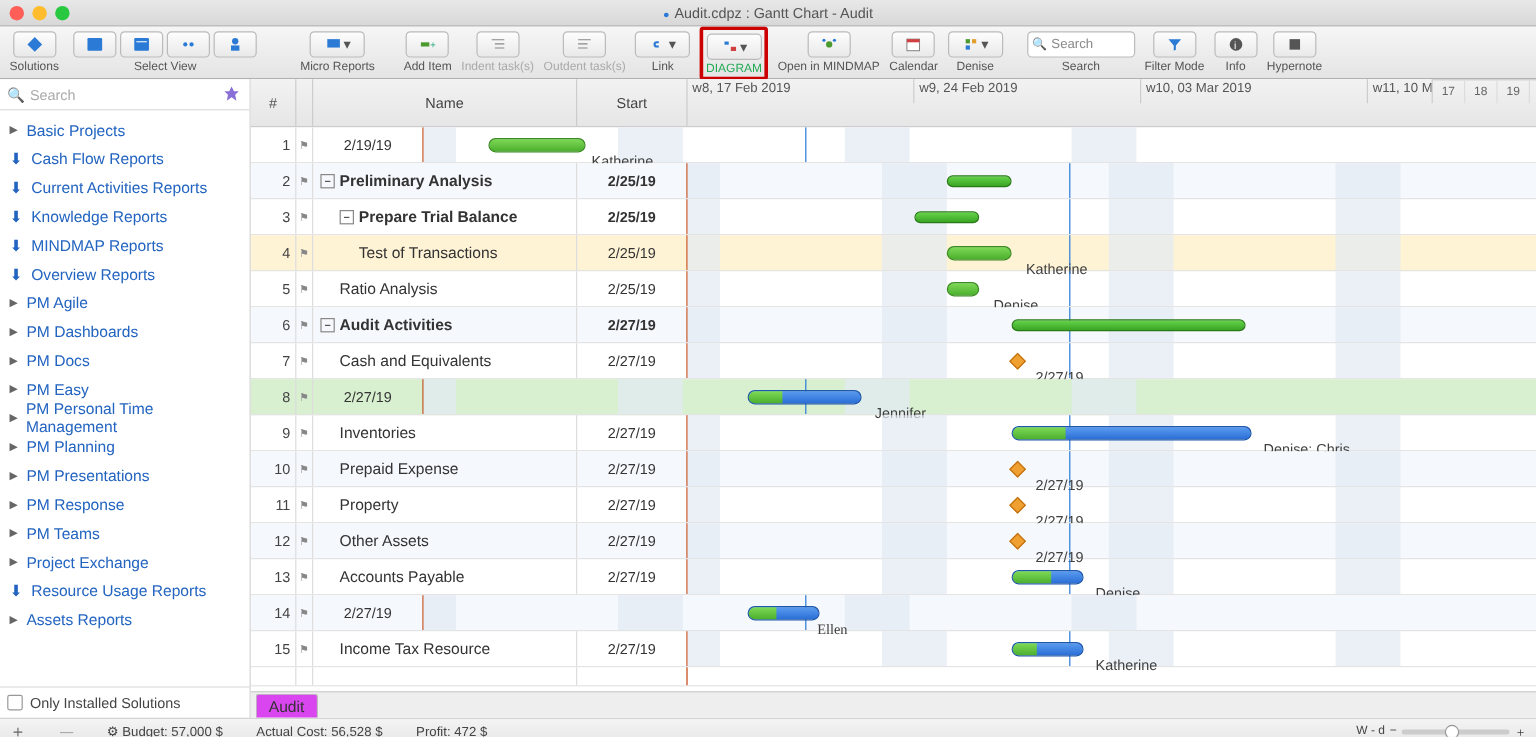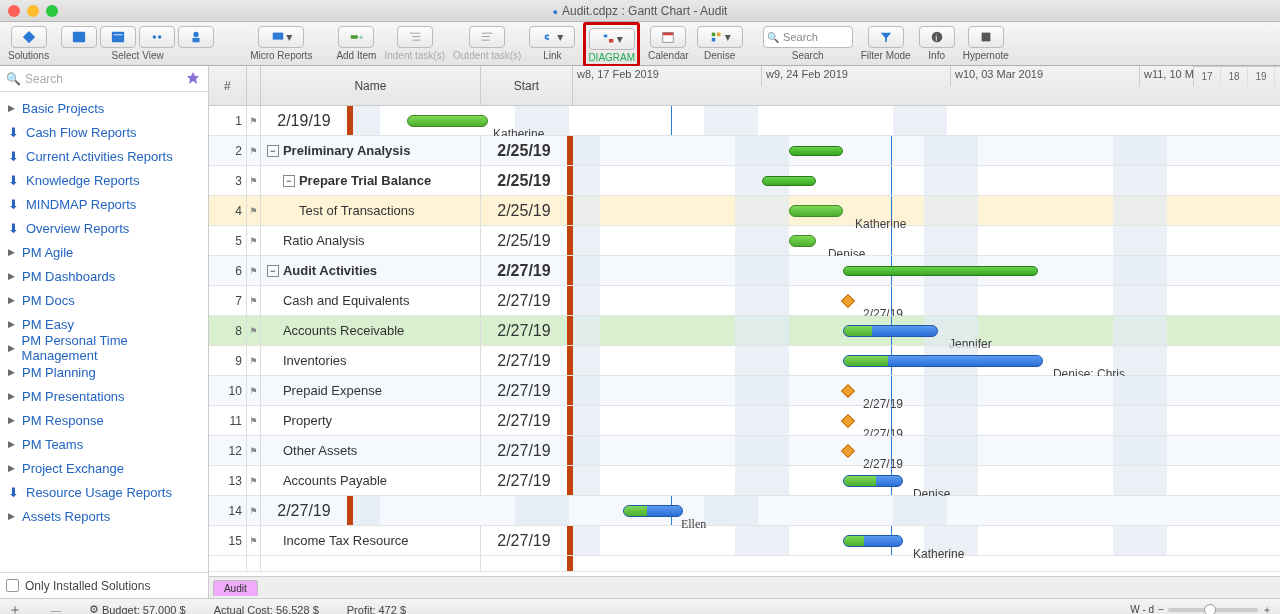--- a/index.html
+++ b/index.html
@@ -58,39 +58,39 @@
 .grow { display:flex; height:30px; border-bottom:1px solid #e4e4e4; align-items:stretch; position:relative;}
 .grow.even { background:#f5f8fc;}
 .grow.sel-yellow { background:#fff3d6;}
 .grow.sel-green { background:#d8f0d0;}
 .gc-num { width:38px; border-right:1px solid #ddd; display:flex; align-items:center; justify-content:flex-end; padding-right:4px; font-size:12px; color:#444;}
 .gc-flag { width:14px; border-right:1px solid #ddd; display:flex; align-items:center; justify-content:center;}
 .gc-flag .f { font-size:9px; color:#888;}
 .gc-name { width:220px; border-right:1px solid #ddd; display:flex; align-items:center; padding-left:6px; font-size:13px; color:#333; white-space:nowrap; overflow:hidden;}
 .gc-name.bold { font-weight:600;}
 .gc-name .collapse { width:12px; height:12px; border:1px solid #888; font-size:9px; line-height:10px; text-align:center; margin-right:4px; color:#555;}
-.gc-start { width:92px; border-right:6px solid #c2410c; display:flex; align-items:center; justify-content:center; font-size:16px;}
+.gc-start { width:92px; border-right:1px solid #c2410c; display:flex; align-items:center; justify-content:center; font-size:12px;}
 .gc-start.bold { font-weight:600;}
 .gc-chart { flex:1; position:relative;}
 
 
 .shade { position:absolute; top:0; bottom:0; background:#e2eaf4; opacity:0.7; pointer-events:none;}
 .todayline { position:absolute; top:0; bottom:0; width:1px; background:#2a7ad6; pointer-events:none;}
 
 
 .bar { position:absolute; height:12px; top:9px; border-radius:6px; }
 .bar.green { background:linear-gradient(#7ed957,#4caf2e); border:1px solid #3b8a22;}
 .bar.blue { background:linear-gradient(#5b9bf0,#2b6fd6); border:1px solid #1f57ab;}
 .bar.summary { height:10px; top:10px; background:linear-gradient(#66d44a,#3aa524); border:1px solid #2b7a19;}
 .diamond { position:absolute; width:10px; height:10px; top:10px; background:#f0a030; border:1px solid #c07010; transform:rotate(45deg);}
 .bar-lbl { position:absolute; font-size:12px; color:#404040; top:7px; white-space:nowrap;margin-top:14px;}
 
 
 .gtabs { height:22px; background:#eee; border-top:1px solid #ccc; display:flex; align-items:center; padding:0 4px; gap:2px;}
-.gtab { background:#f0abfc; border:1px solid #bbb; border-bottom:none; border-radius:3px 3px 0 0; padding:2px 10px; font-size:10px;}
+.gtab { background:#d946ef; border:1px solid #bbb; border-bottom:none; border-radius:3px 3px 0 0; padding:2px 10px; font-size:13px;}
 
 .status { height:22px; background:linear-gradient(#f4f4f4,#e6e6e6); border-top:1px solid #ccc; display:flex; align-items:center; padding:0 8px; font-size:11px; color:#444; gap:28px;}
 .status .sitem { display:flex; align-items:center; gap:3px;}
 .status .spacer { flex:1;}
 .zoom { display:flex; align-items:center; gap:4px; font-size:10px;}
 .zoom .track { width:90px; height:4px; background:#ccc; border-radius:2px; position:relative;}
 .zoom .knob { position:absolute; left:40%; top:-4px; width:12px; height:12px; background:#fff; border:1px solid #999; border-radius:50%;}
 
 
 .ic-fill { fill:#2a7ad6;}
@@ -204,20 +204,32 @@
   <div class="tbitem highlight-box">
       <div class="tbicon">
         <div class="btn" style="min-width:46px"><svg viewBox="0 0 16 16">
             <rect class="ic-fill" x="2" y="3" width="4" height="3"></rect>
             <rect fill="#d04040" x="8" y="8" width="5" height="4"></rect>
           </svg>▾</div>
       </div>
       <span style="color:#2a5">DIAGRAM</span>
     </div>
 
+  <div class="tbitem">
+      <div class="tbicon">
+        <div class="btn">
+          <svg viewBox="0 0 16 16">
+            <circle class="ic-fill2" cx="8" cy="8" r="3"></circle>
+            <circle class="ic-fill" cx="3" cy="4" r="1.5"></circle>
+            <circle class="ic-fill" cx="13" cy="4" r="1.5"></circle>
+          </svg>
+        </div>
+      </div>
+      <span>Open in MINDMAP</span>
+    </div>
   <div class="tbitem">
       <div class="tbicon">
         <div class="btn">
           <svg viewBox="0 0 16 16">
             <rect fill="#fff" stroke="#888" x="2" y="3" width="12" height="11"></rect>
             <rect fill="#d04040" x="2" y="3" width="12" height="3"></rect>
           </svg>
         </div>
       </div>
       <span>Calendar</span>
@@ -539,23 +551,20 @@
             <div class="todayline" style="left: 318px;"></div>
             <div class="diamond" style="left: 270px;"></div>
             <div class="bar-lbl" style="left: 290px;">2/27/19</div>
           </div>
         </div>
         <div class="grow sel-green">
           <div class="gc-num">8</div>
           <div class="gc-flag">
             <span class="f">⚑</span>
           </div>
-          <div class="gc-name" style="padding-left: 22px;">
-            <span>Accounts Receivable</span>
-          </div>
           <div class="gc-start">2/27/19</div>
           <div class="gc-chart">
             <div class="shade" style="left: 0px; width: 27px;"></div>
             <div class="shade" style="left: 162px; width: 54px;"></div>
             <div class="shade" style="left: 351px; width: 54px;"></div>
             <div class="shade" style="left: 540px; width: 54px;"></div>
             <div class="todayline" style="left: 318px;"></div>
             <div class="bar blue" style="left: 270px; width: 95px;">
               <div style="position: absolute; left: 0px; top: 0px; bottom: 0px; width: 30%; background: linear-gradient(rgb(126, 217, 87), rgb(76, 175, 46)); border-radius: 6px 0px 0px 6px;"></div>
             </div>

